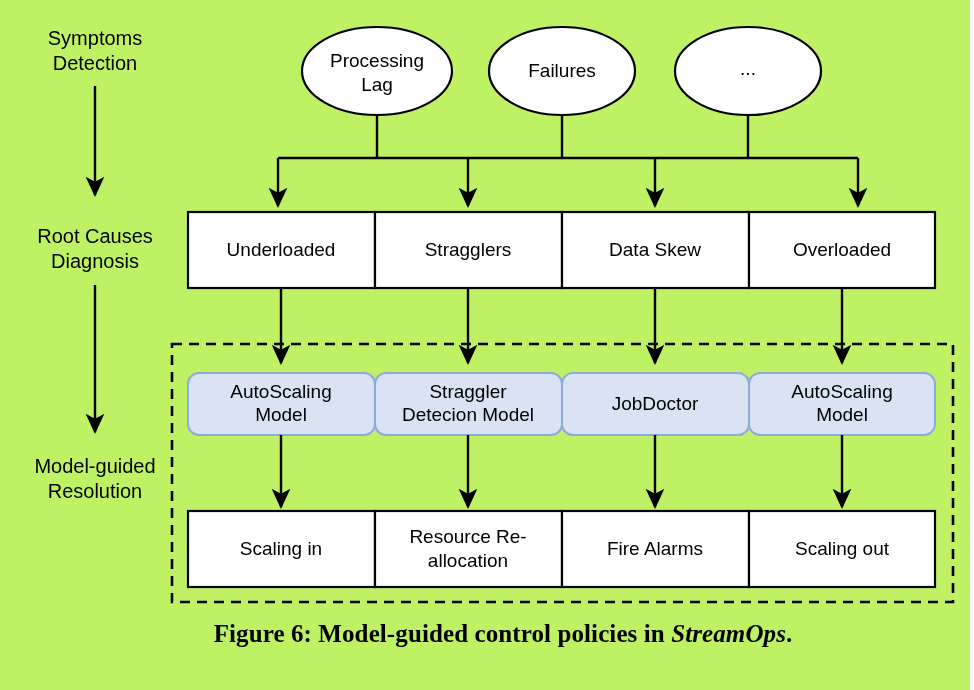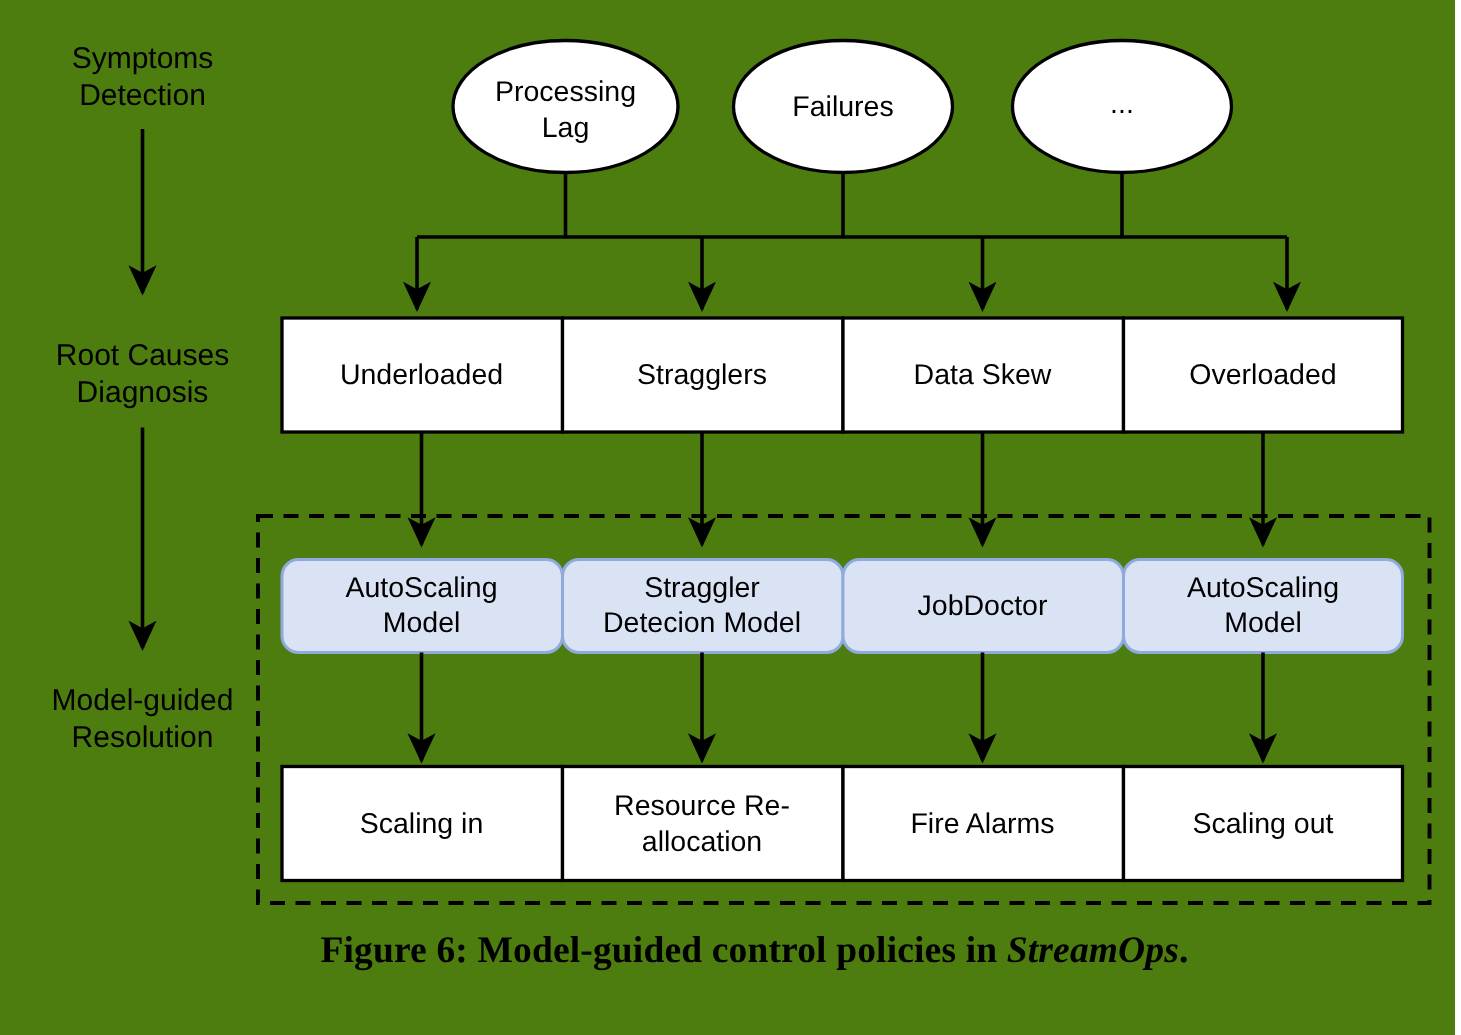--- a/index.html
+++ b/index.html
@@ -8,21 +8,21 @@
     padding: 0;
     background: #ffffff;
   }
   body {
     font-family: "Liberation Sans", sans-serif;
   }
   #figure-root {
     position: relative;
     width: 970px;
     height: 690px;
-    background: #4d7c0f;
+    background: #bef264;
     overflow: hidden;
   }
   #diagram-svg {
     position: absolute;
     left: 0;
     top: 0;
     width: 974px;
     height: 690px;
   }
   .stage-label,

